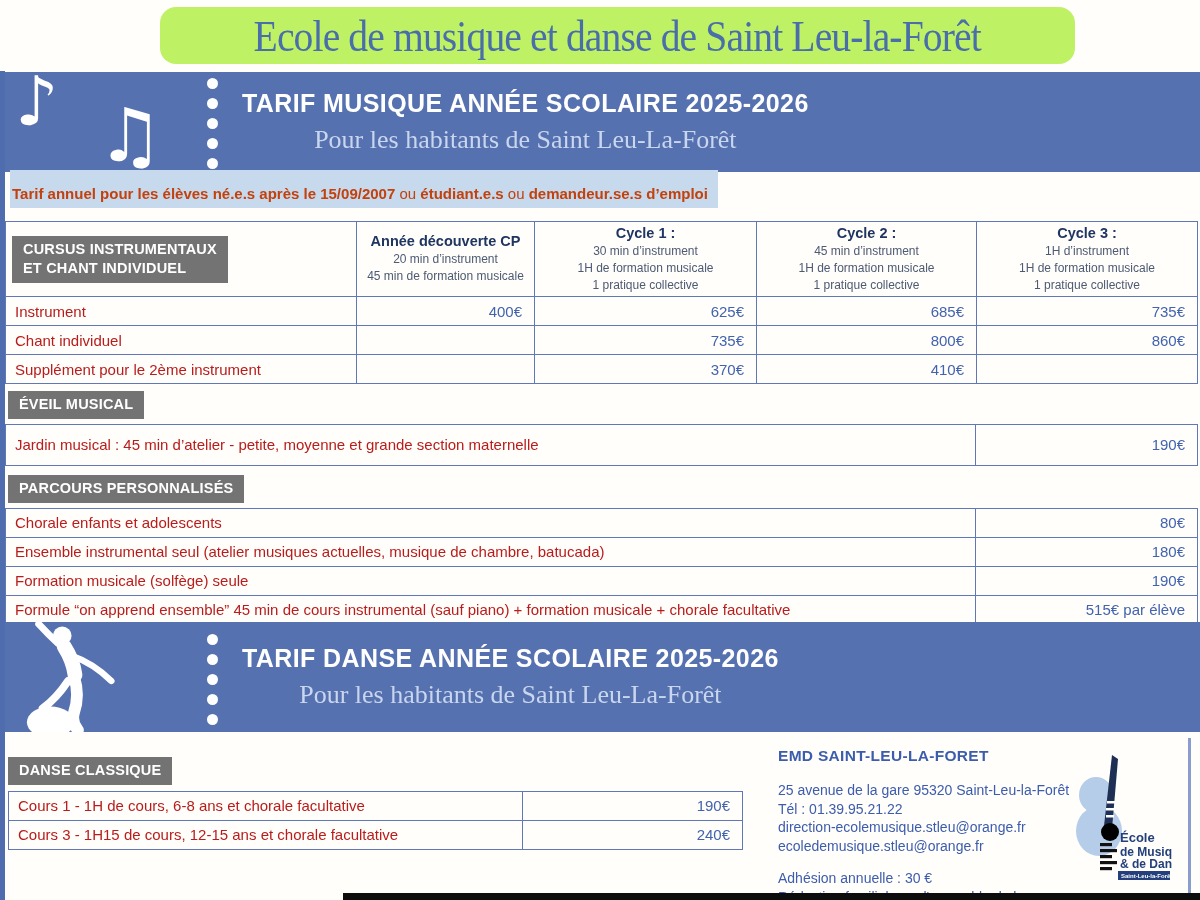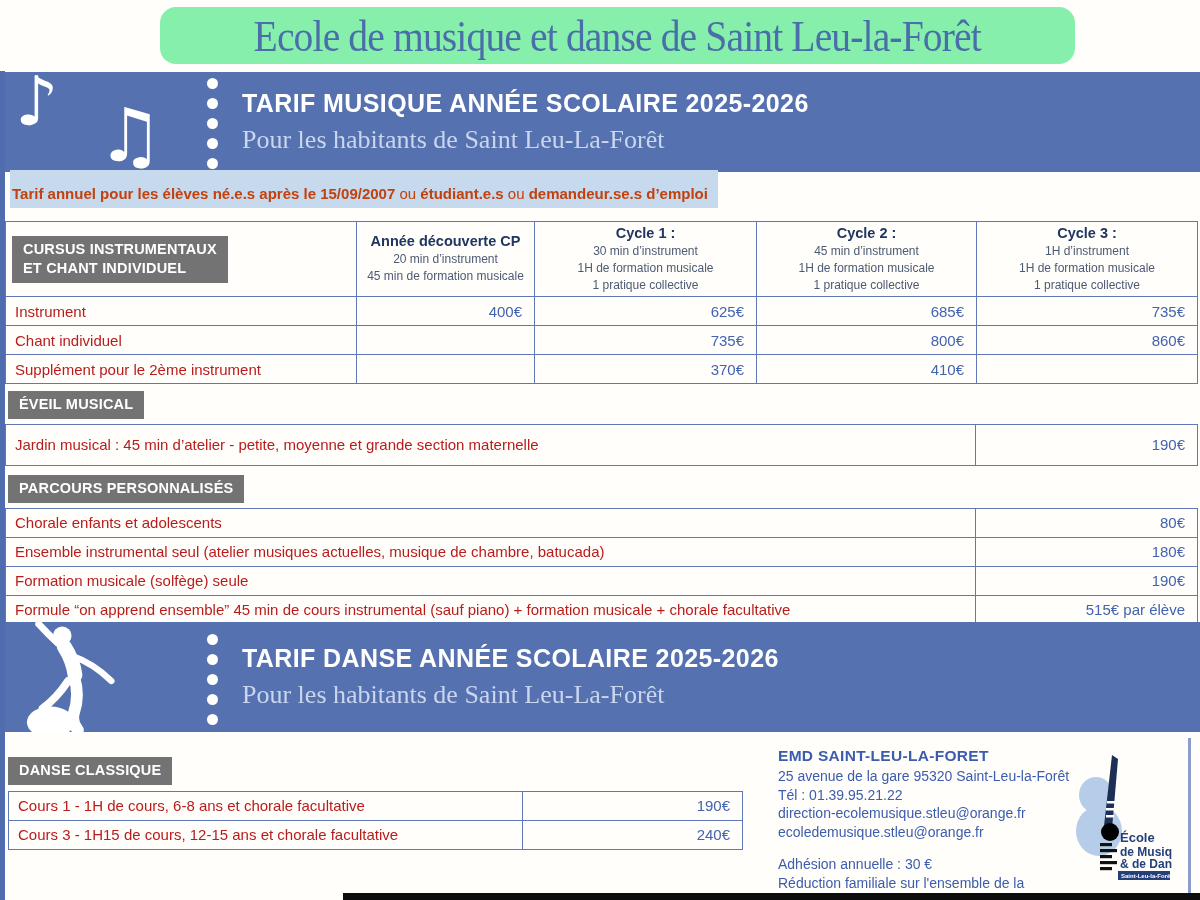--- a/index.html
+++ b/index.html
@@ -4,37 +4,37 @@
 <style>
   * { margin:0; padding:0; box-sizing:border-box; }
   body { width:1200px; height:900px; font-family:"Liberation Sans", sans-serif; }
   #page { position:relative; width:1200px; height:900px; background:#fffefa; overflow:hidden; }
 
   .left-border { position:absolute; left:0; top:71px; width:5px; height:829px; background:#4e6cae; }
   .right-border { position:absolute; left:1188px; top:738px; width:3px; height:156px; background:#8b9dcd; }
   .bottom-bar { position:absolute; left:343px; top:893px; width:857px; height:7px; background:#0d0d0d; }
 
   
-  .title-pill { position:absolute; left:160px; top:7px; width:915px; height:57px; background:#86efac;
+  .title-pill { position:absolute; left:160px; top:7px; width:915px; height:57px; background:#bef264;
     border-radius:16px; display:flex; align-items:center; justify-content:center; }
   .title-pill span { font-family:"Liberation Serif", serif; font-size:45px; color:#4a6ea9;
     white-space:nowrap; transform:scaleX(0.88); letter-spacing:-1px; }
 
   
   .band { position:absolute; left:5px; width:1195px; background:#5571b0; }
   #band-music { top:72px; height:100px; }
   #band-dance { top:622px; height:110px; }
   .band .icon-zone { position:absolute; left:6px; top:0; width:195px; height:100%; color:#fff; overflow:hidden; }
   .note-glyph { position:absolute; font-family:"DejaVu Sans", sans-serif; color:#fff; line-height:1; }
   .note-1 { left:4px; top:-4px; font-size:68px; }
   .note-2 { left:86px; top:26px; font-size:74px; }
   .dots { position:absolute; left:202px; display:flex; flex-direction:column; gap:9px; }
   #band-music .dots { top:6px; } #band-dance .dots { top:12px; }
   .dot { width:11px; height:11px; border-radius:50%; background:#fff; }
-  .band .texts { position:absolute; left:237px; top:50%; transform:translateY(-50%); }
+  .band .texts { position:absolute; left:237px; top:50%; transform:translateY(-50%);text-align:center; }
   .band-title { color:#ffffff; font-size:25px; font-weight:bold; letter-spacing:0.4px; margin-bottom:7px; }
   .band-sub { font-family:"Liberation Serif", serif; font-size:26px; color:#c9d6ee; }
 
   
   .note-line { position:absolute; left:10px; top:185px; font-size:15px; }
   .note-line .hl { background:#c6d9ed; padding:15px 10px 6px 2px; color:#c2410c; }
   .note-line b { font-weight:bold; }
   .note-line .reg { font-weight:normal; }
 
   
@@ -51,21 +51,21 @@
   .badge-row { margin:7px 0 5px 3px; }
   .corner-badge { margin-left:4px; }
 
   
   .dance-left { position:absolute; left:8px; top:757px; width:734px; }
   .dance-left table { margin-top:6px; }
 
   
   .contact { position:absolute; left:778px; top:746px; width:310px; color:#3c5cad;
     font-size:14px; line-height:1.34; }
-  .contact .name { font-size:15.5px; font-weight:bold; letter-spacing:0.3px; margin-bottom:0; }
+  .contact .name { font-size:15.5px; font-weight:bold; letter-spacing:0.3px; margin-bottom:14px; }
   .contact .b { font-weight:normal; }
   .contact .gap { height:13px; }
 
   
   .logo { position:absolute; left:1066px; top:755px; width:106px; height:126px; }
 </style>
 </head>
 <body>
 
 <div id="page">

